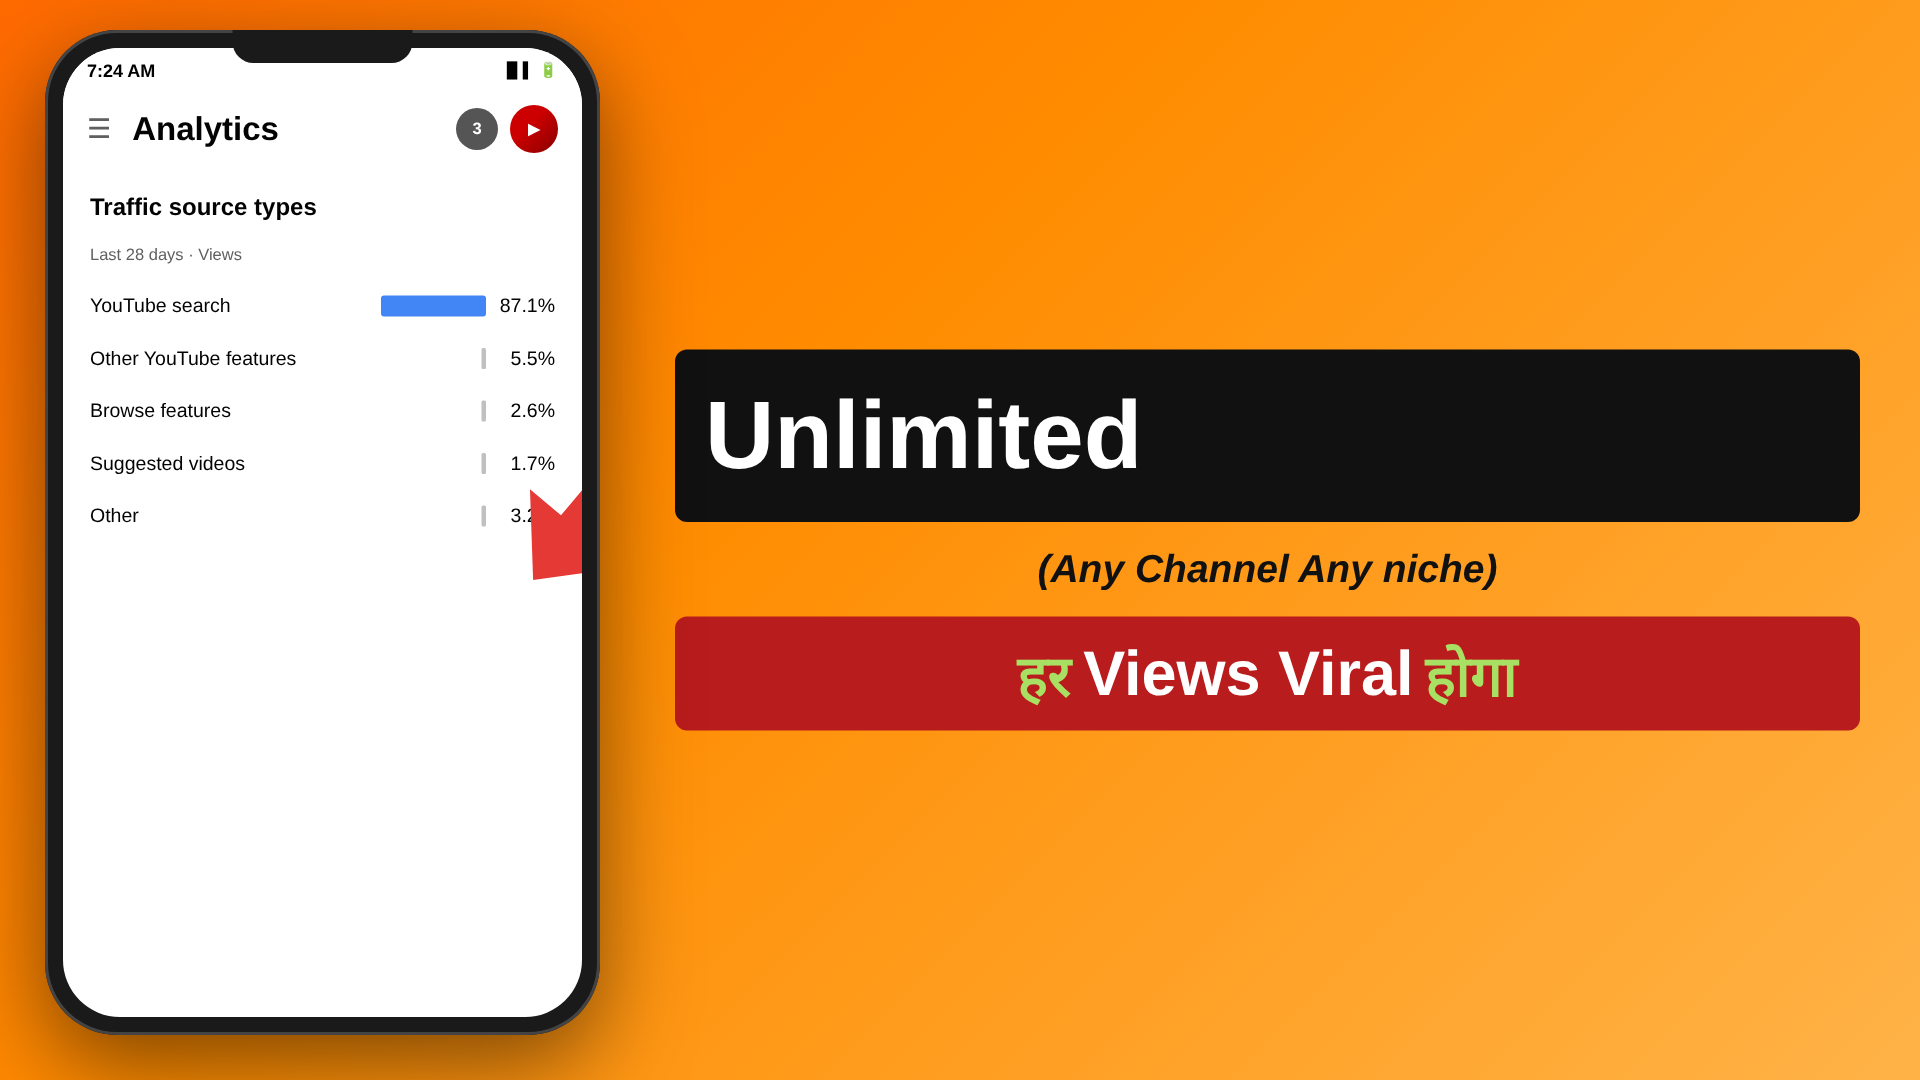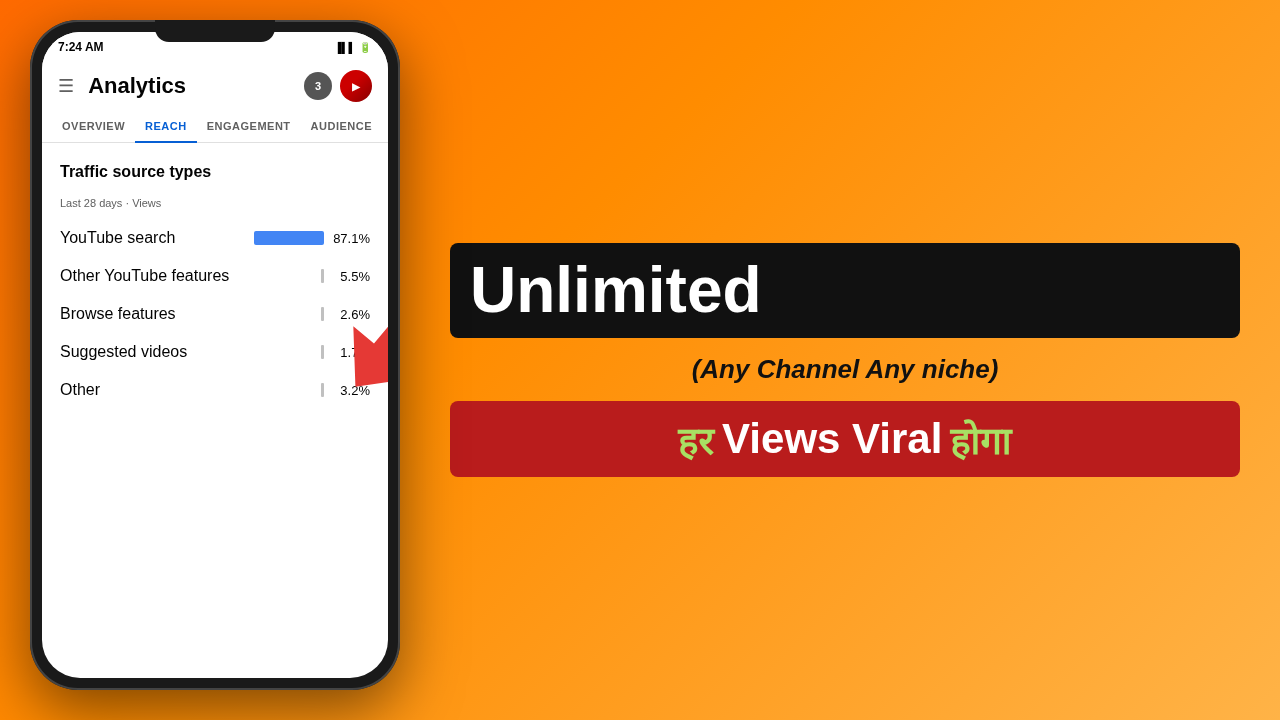--- a/index.html
+++ b/index.html
@@ -184,21 +184,21 @@
 
     
     .traffic-row {
       display: flex;
       align-items: center;
       justify-content: space-between;
       margin-bottom: 20px;
     }
 
     .traffic-label {
-      font-size: 16px;
+      font-size: 13px;
       color: #030303;
       flex: 1;
     }
 
     .traffic-bar-area {
       display: flex;
       align-items: center;
       gap: 8px;
     }
 
@@ -246,21 +246,21 @@
       display: flex;
       flex-direction: column;
       gap: 16px;
       height: 680px;
       justify-content: center;
     }
 
     .headline-box {
       background: #111;
       border-radius: 8px;
-      padding: 14px 20px;
+      padding: 24px 20px;
     }
 
     .headline-text {
       font-size: 64px;
       font-weight: 900;
       color: #fff;
       line-height: 1.05;
       font-family: 'Arial Black', 'Arial', sans-serif;
     }
 
@@ -313,34 +313,20 @@
 
         <div class="app-bar">
           <span class="hamburger-icon">☰</span>
           <span class="app-title">Analytics</span>
           <div class="avatar-badge">3</div>
           <div class="avatar-circle">
             <span>▶</span>
           </div>
         </div>
 
-        <div class="tabs">
-          <div class="tab">
-            <span>OVERVIEW</span>
-          </div>
-          <div class="tab active">
-            <span>REACH</span>
-          </div>
-          <div class="tab">
-            <span>ENGAGEMENT</span>
-          </div>
-          <div class="tab">
-            <span>AUDIENCE</span>
-          </div>
-        </div>
 
         <div class="analytics-content">
           <div class="section-title">Traffic source types</div>
           <div class="section-subtitle">Last 28 days · Views</div>
 
           <div class="traffic-row">
             <span class="traffic-label">YouTube search</span>
             <div class="traffic-bar-area">
               <div class="bar-blue"></div>
               <span class="traffic-pct">87.1%</span>

